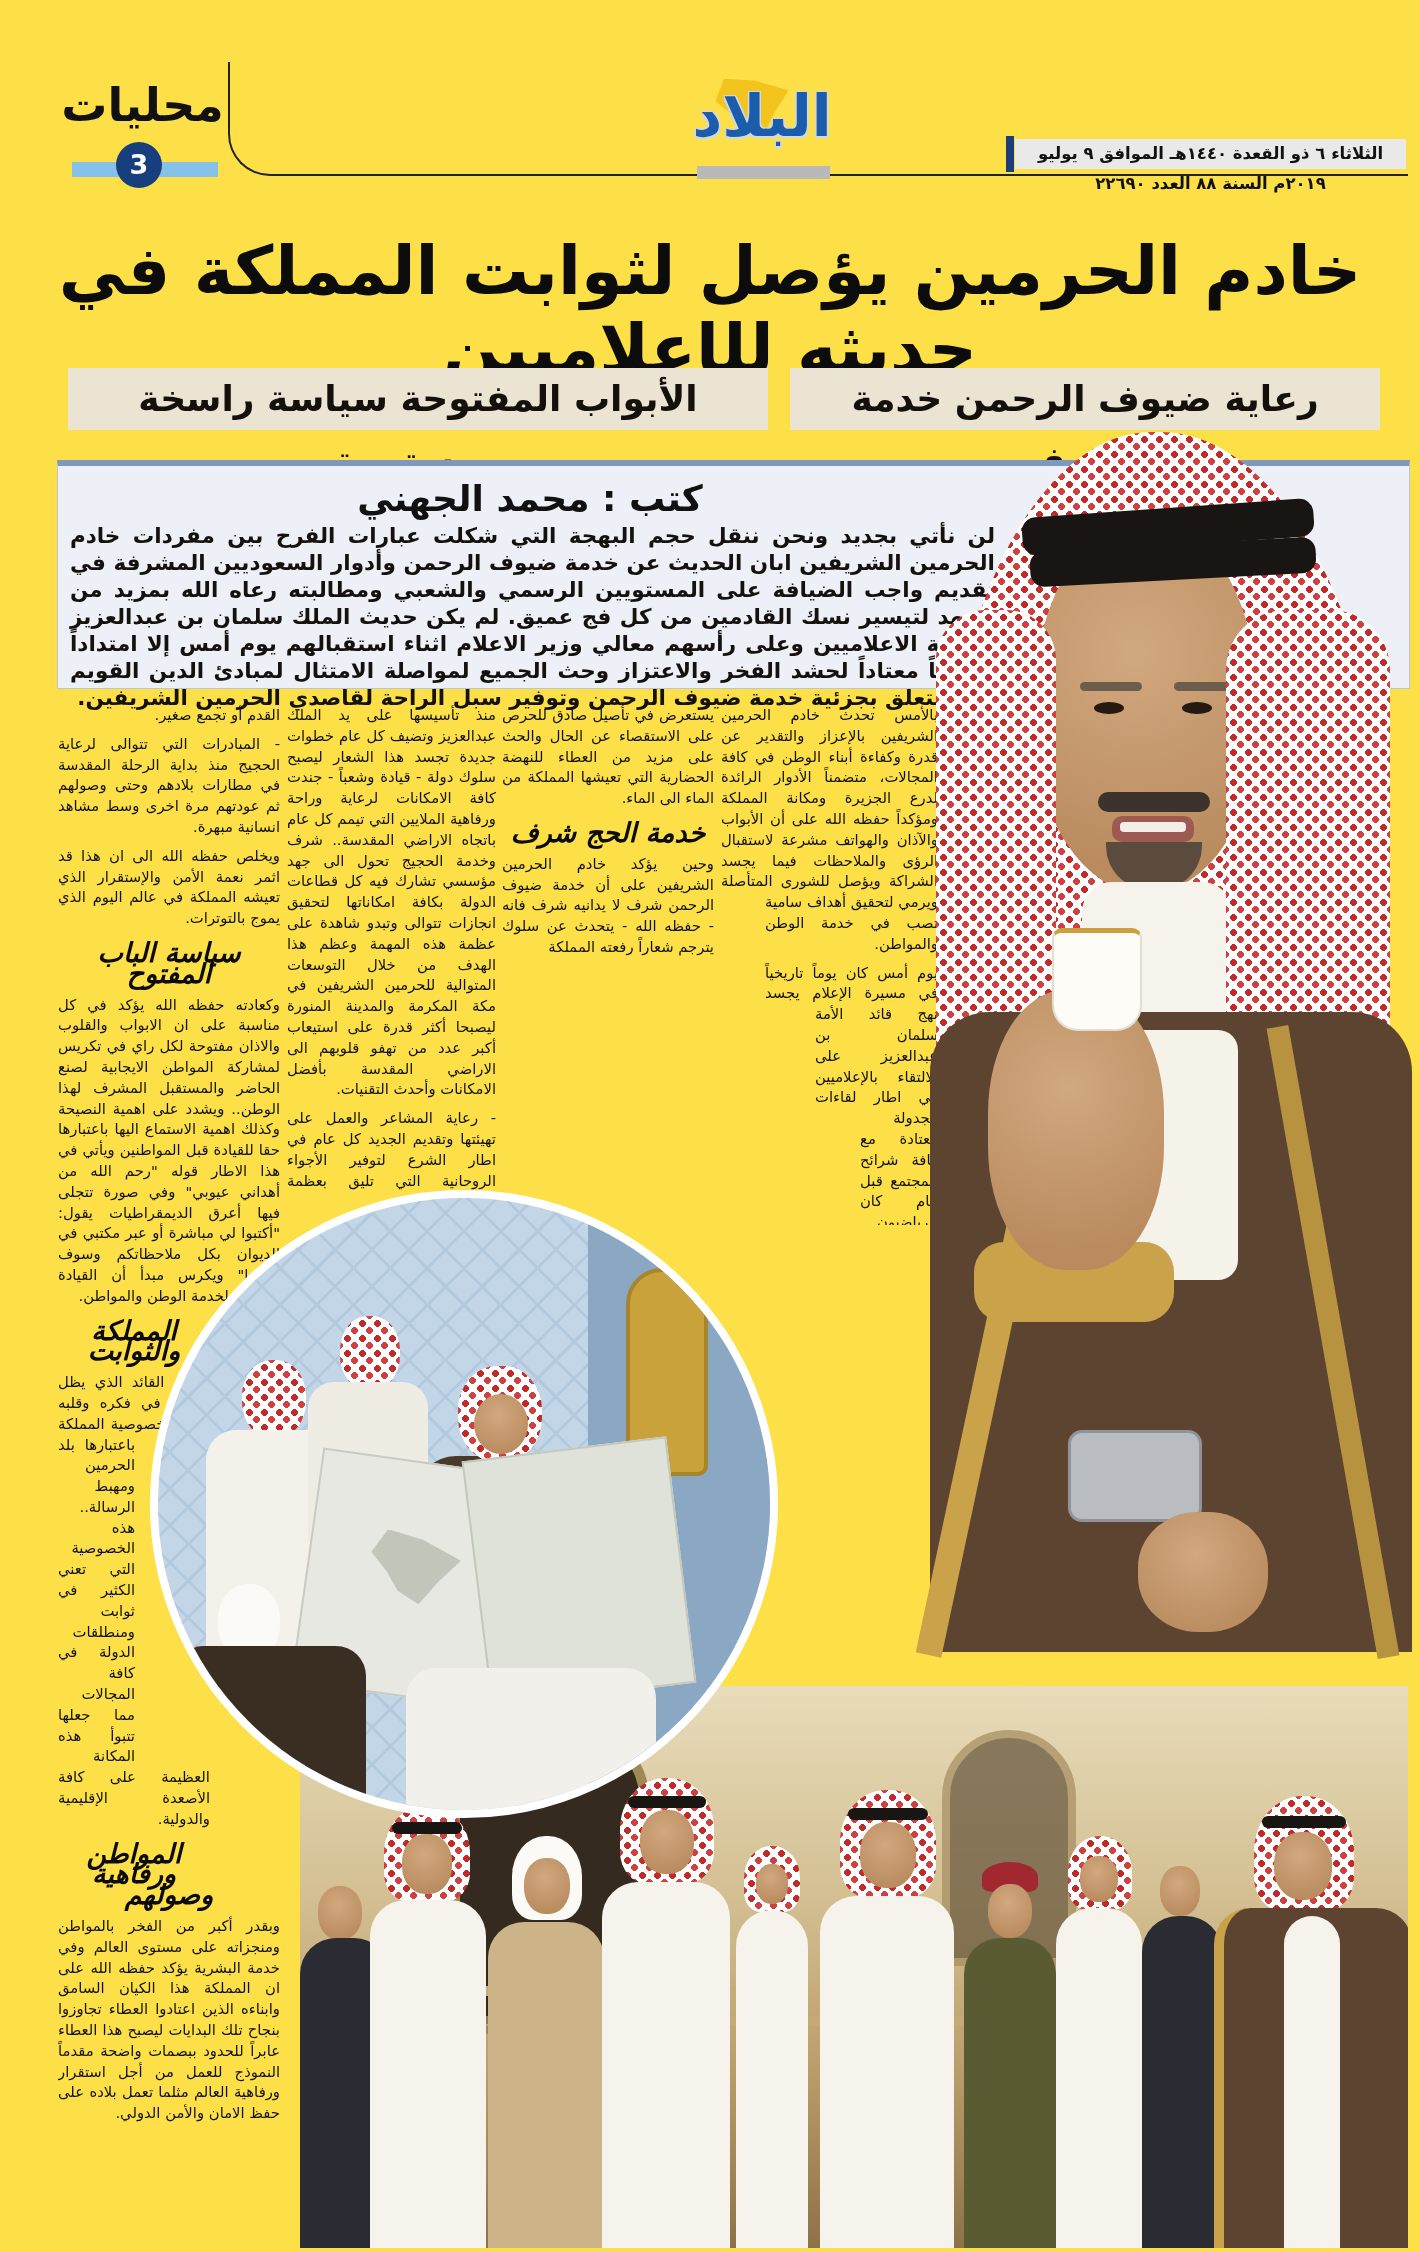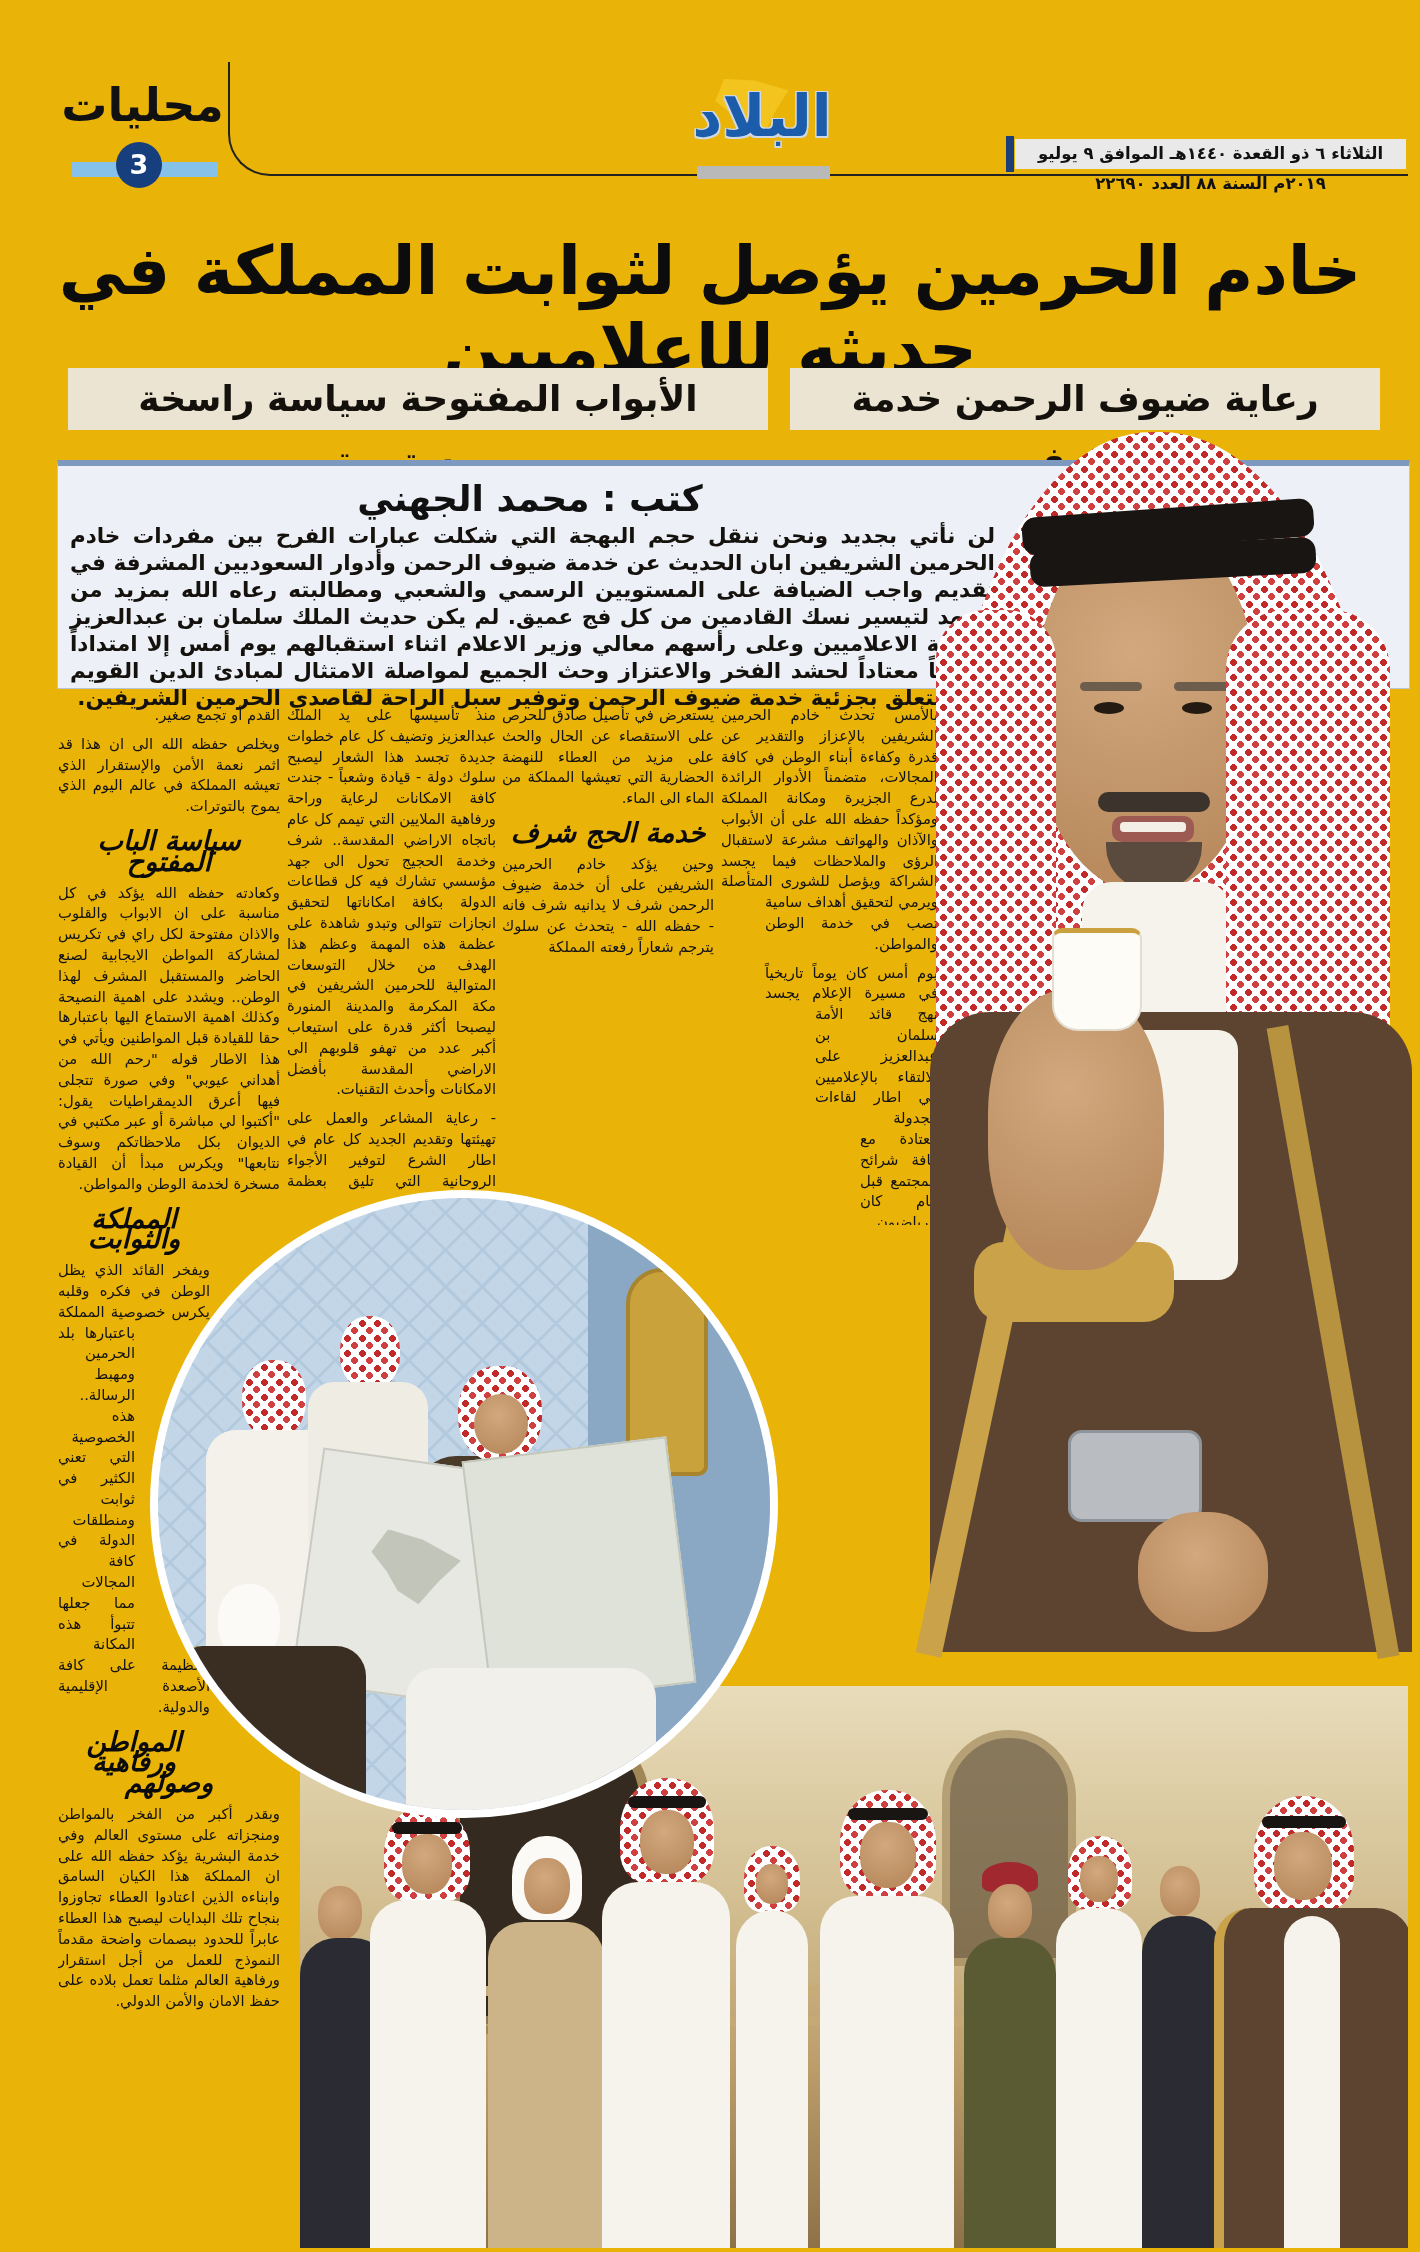--- a/index.html
+++ b/index.html
@@ -1,16 +1,16 @@
 <!DOCTYPE html>
 <html lang="ar" dir="rtl"><head>
 <meta charset="utf-8">
 <style>
   html,body{margin:0;padding:0;background:#fff;}
-  .page{position:relative;width:1420px;height:2252px;background:#eab308;overflow:hidden;
+  .page{position:relative;width:1420px;height:2252px;background:#fde047;overflow:hidden;
         font-family:"DejaVu Sans",sans-serif;direction:rtl;color:#111;}
   .abs{position:absolute;}
   
   .section-label{left:60px;top:78px;width:165px;font-size:46px;font-weight:bold;text-align:center;color:#111;}
   .blue-bar{left:72px;top:162px;width:146px;height:15px;background:#85c1e9;}
   .page-circle{left:116px;top:142px;width:46px;height:46px;border-radius:50%;background:#173f7e;
                color:#fff;font-size:27px;font-weight:bold;text-align:center;line-height:46px;}
   .frame-line{left:228px;top:62px;width:1178px;height:112px;border-left:2px solid #222;
               border-bottom:2px solid #222;border-bottom-left-radius:42px;}
   .logo-map{left:716px;top:76px;width:74px;height:60px;background:#f2c41d;transform:rotate(-6deg);
@@ -157,20 +157,21 @@
       <p>يستعرض في تأصيل صادق للحرص على الاستقصاء عن الحال والحث على مزيد من العطاء للنهضة الحضارية التي تعيشها المملكة من الماء الى الماء.</p>
       <div class="col-head">خدمة الحج شرف</div>
       <p>وحين يؤكد خادم الحرمين الشريفين على أن خدمة ضيوف الرحمن شرف لا يدانيه شرف فانه - حفظه الله - يتحدث عن سلوك يترجم شعاراً رفعته المملكة</p>
     </div>
   <div class="abs col" id="col-third">
       <p>منذ تأسيسها على يد الملك عبدالعزيز وتضيف كل عام خطوات جديدة تجسد هذا الشعار ليصبح سلوك دولة - قيادة وشعباً - جندت كافة الامكانات لرعاية وراحة ورفاهية الملايين التي تيمم كل عام باتجاه الاراضي المقدسة.. شرف وخدمة الحجيج تحول الى جهد مؤسسي تشارك فيه كل قطاعات الدولة بكافة امكاناتها لتحقيق انجازات تتوالى وتبدو شاهدة على عظمة هذه المهمة وعظم هذا الهدف من خلال التوسعات المتوالية للحرمين الشريفين في مكة المكرمة والمدينة المنورة ليصبحا أكثر قدرة على استيعاب أكبر عدد من تهفو قلوبهم الى الاراضي المقدسة بأفضل الامكانات وأحدث التقنيات.</p>
       <p>- رعاية المشاعر والعمل على تهيئتها وتقديم الجديد كل عام في اطار الشرع لتوفير الأجواء الروحانية التي تليق بعظمة المناسك.</p>
     </div>
   <div class="abs col" id="col-fourth">
       <p>القدم أو تجمع صغير.</p>
+      <p>- المبادرات التي تتوالى لرعاية الحجيج منذ بداية الرحلة المقدسة في مطارات بلادهم وحتى وصولهم ثم عودتهم مرة اخرى وسط مشاهد انسانية مبهرة.</p>
       <p>ويخلص حفظه الله الى ان هذا قد اثمر نعمة الأمن والإستقرار الذي تعيشه المملكة في عالم اليوم الذي يموج بالتوترات.</p>
       <div class="col-head">سياسة الباب المفتوح</div>
       <p>وكعادته حفظه الله يؤكد في كل مناسبة على ان الابواب والقلوب والاذان مفتوحة لكل راي في تكريس لمشاركة المواطن الايجابية لصنع الحاضر والمستقبل المشرف لهذا الوطن.. ويشدد على اهمية النصيحة وكذلك اهمية الاستماع اليها باعتبارها حقا للقيادة قبل المواطنين ويأتي في هذا الاطار قوله "رحم الله من أهداني عيوبي" وفي صورة تتجلى فيها أعرق الديمقراطيات يقول: "أكتبوا لي مباشرة أو عبر مكتبي في الديوان بكل ملاحظاتكم وسوف نتابعها" ويكرس مبدأ أن القيادة مسخرة لخدمة الوطن والمواطن.</p>
       <div class="sp-r" style="width: 70px; height: 120px;"></div>
       <div class="sp-r" style="width: 145px; height: 330px;"></div>
       <div class="sp-r" style="width: 70px; height: 120px;"></div>
       <div class="col-head">المملكة والثوابت</div>
       <p>ويفخر القائد الذي يظل الوطن في فكره وقلبه يكرس خصوصية المملكة باعتبارها بلد الحرمين ومهبط الرسالة.. هذه الخصوصية التي تعني الكثير في ثوابت ومنطلقات الدولة في كافة المجالات مما جعلها تتبوأ هذه المكانة العظيمة على كافة الأصعدة الإقليمية والدولية.</p>
       <div class="col-head">المواطن ورفاهية وصولهم</div>
       <p>وبقدر أكبر من الفخر بالمواطن ومنجزاته على مستوى العالم وفي خدمة البشرية يؤكد حفظه الله على ان المملكة هذا الكيان السامق وابناءه الذين اعتادوا العطاء تجاوزوا بنجاح تلك البدايات ليصبح هذا العطاء عابراً للحدود ببصمات واضحة مقدماً النموذج للعمل من أجل استقرار ورفاهية العالم مثلما تعمل بلاده على حفظ الامان والأمن الدولي.</p>

